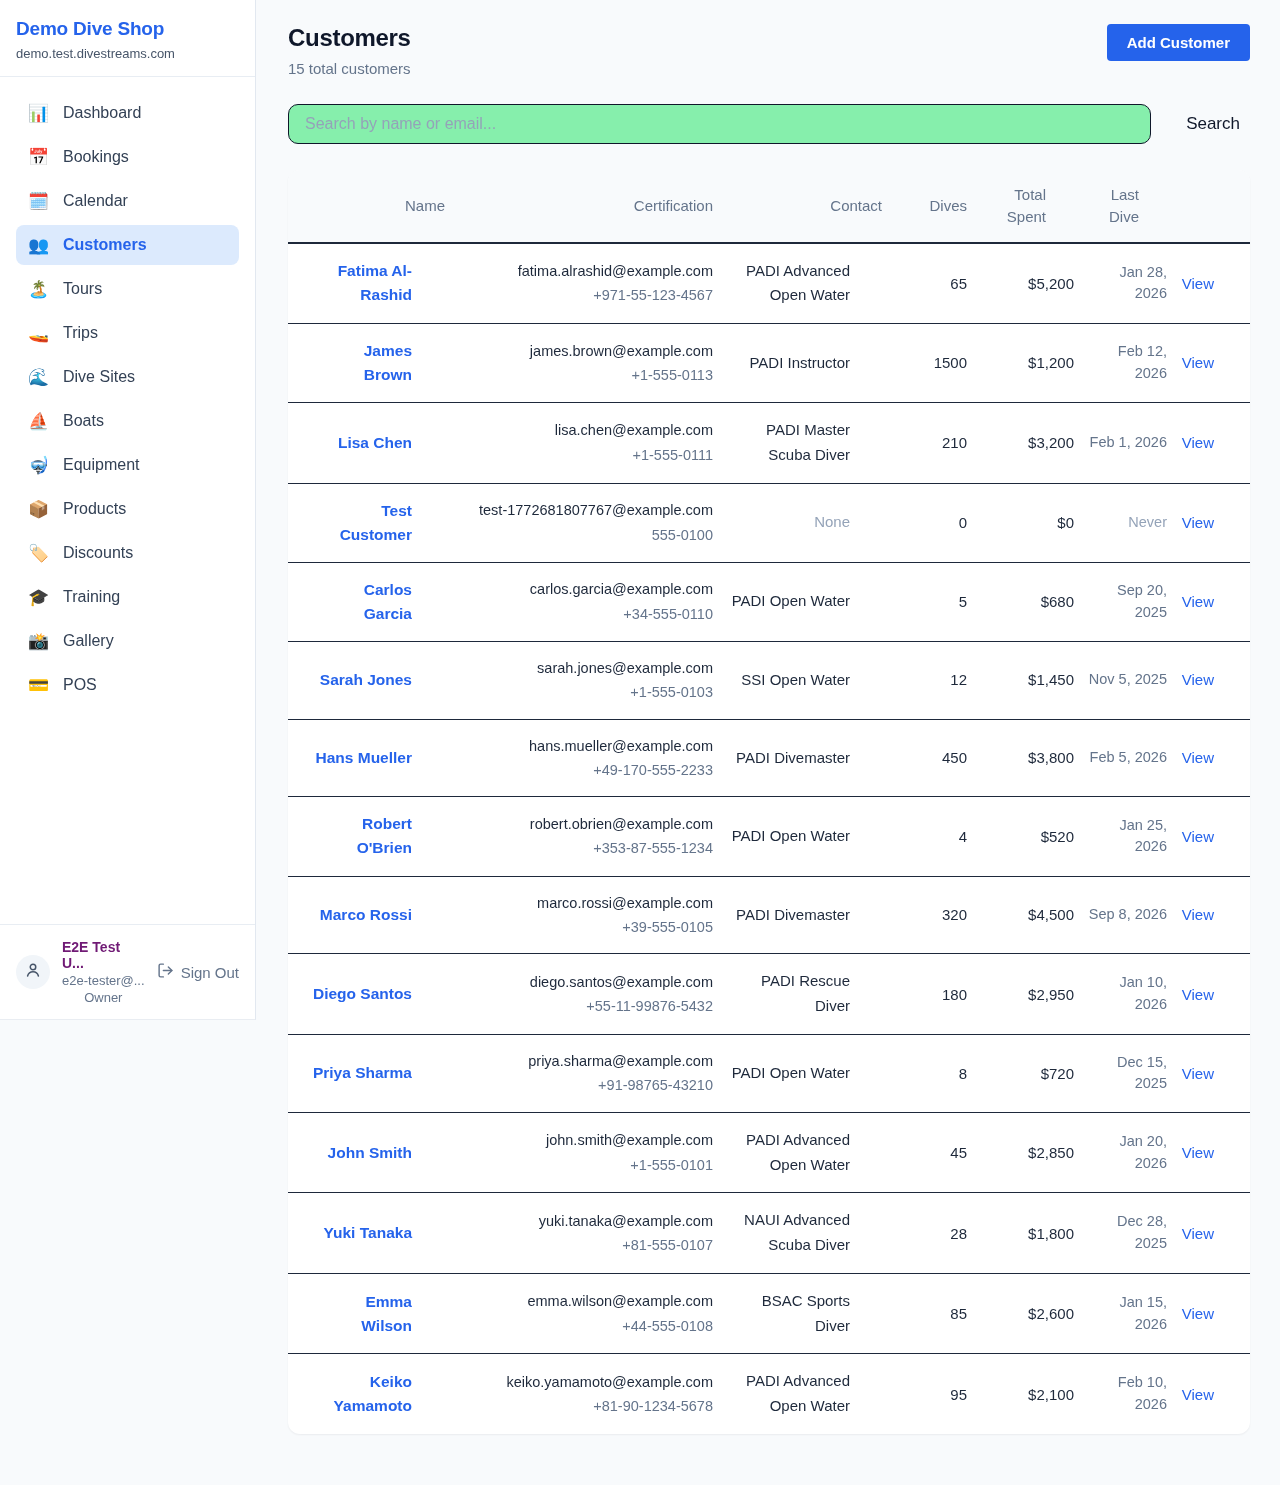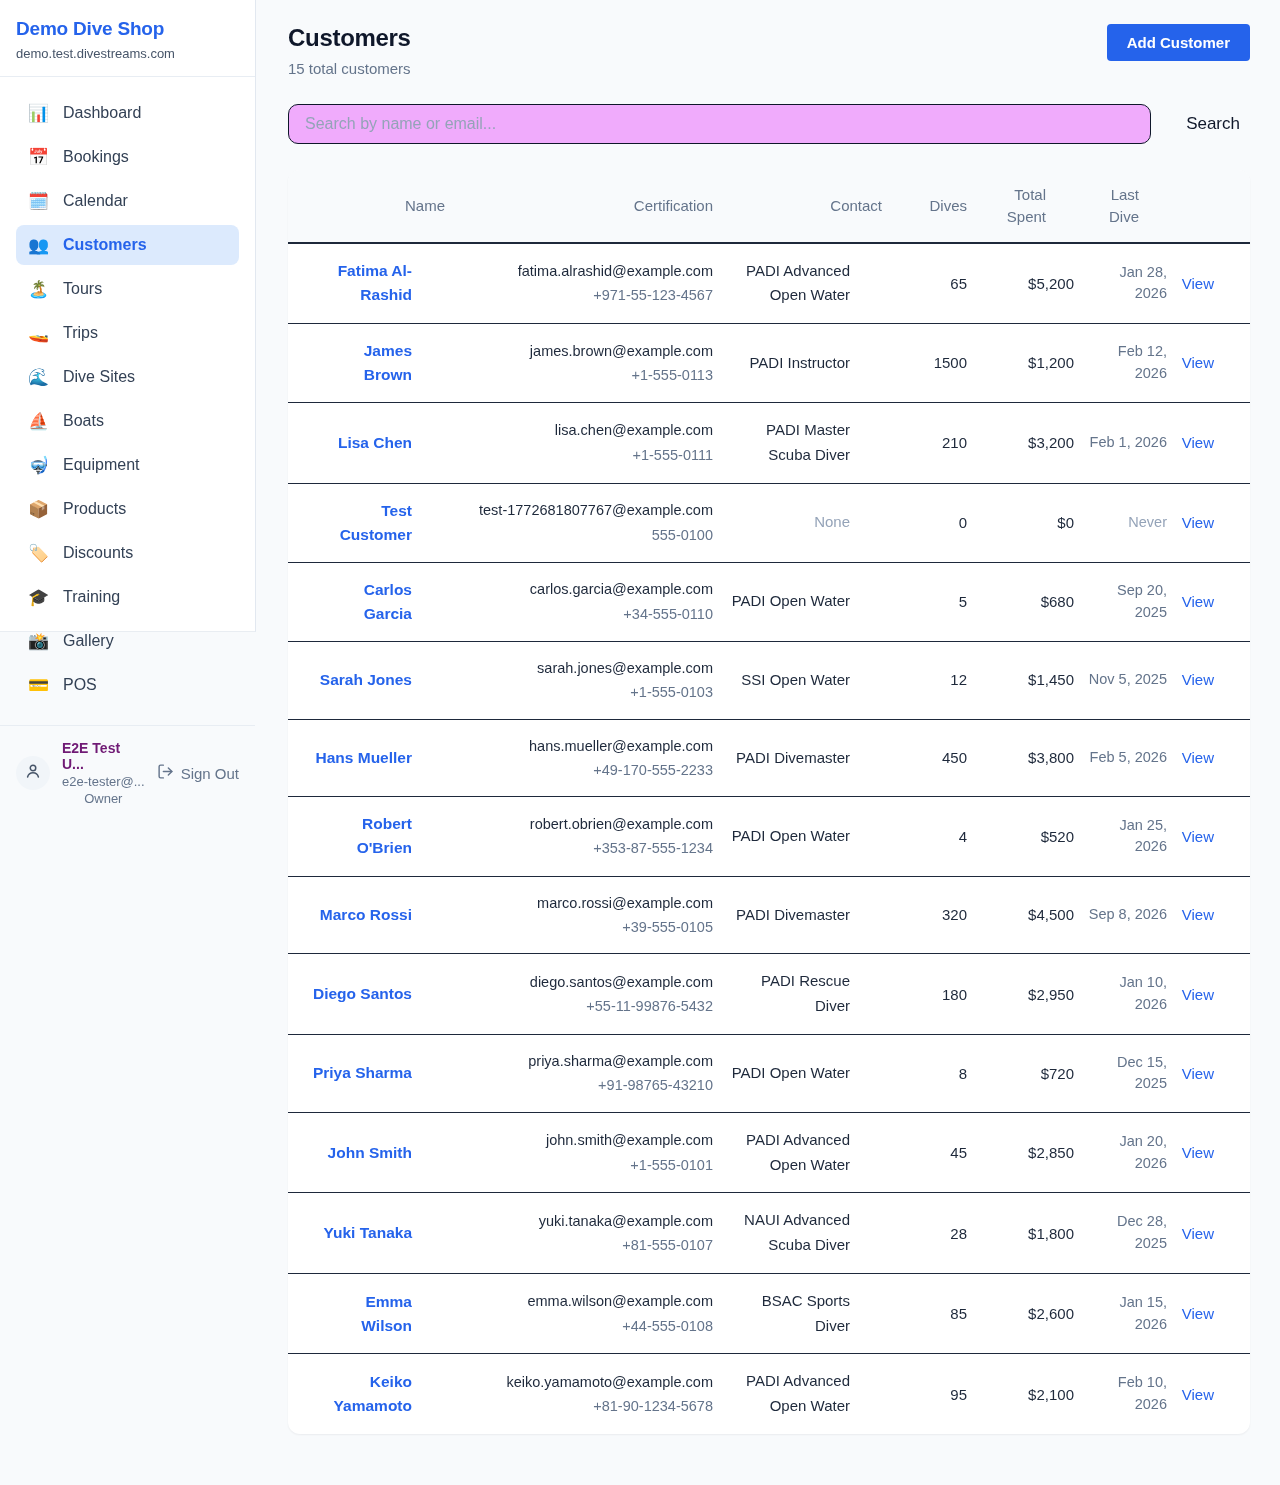--- a/index.html
+++ b/index.html
@@ -1,20 +1,20 @@
 <!DOCTYPE html>
 <html><head>
 <meta charset="utf-8">
 <style>
   * { margin:0; padding:0; box-sizing:border-box; }
   html,body { width:1280px; min-height:1485px; background:#f8fafc; font-family:"Liberation Sans", sans-serif; color:#0f172a; }
 
   
   .sidebar {
-    position:absolute; left:0; top:0; width:256px; height:632px;
+    position:absolute; left:0; top:0; width:256px; height:1020px;
     background:#ffffff; border-right:1px solid #e2e8f0; border-bottom:1px solid #e9edf2;
     display:flex; flex-direction:column;
   }
   .brand { padding:18px 16px 15px 16px; border-bottom:1px solid #e8edf3; }
   .brand-title { font-size:19px; font-weight:700; color:#2563eb; letter-spacing:-0.2px; }
   .brand-domain { font-size:13px; color:#475569; margin-top:6px; }
   .nav { padding:16px 16px; flex:1 1 auto; }
   .nav-item {
     display:flex; align-items:center; gap:13px; height:40px; padding:0 12px;
     border-radius:8px; margin-bottom:4px; cursor:pointer; color:#334155; font-size:16px;
@@ -35,21 +35,21 @@
   .header-row { display:flex; align-items:flex-start; justify-content:space-between; }
   .page-title { font-size:24px; font-weight:700; color:#0f172a; letter-spacing:-0.3px; }
   .page-subtitle { font-size:15px; color:#64748b; margin-top:8px; }
   .add-btn {
     background:#2563eb; color:#ffffff; border:none; border-radius:4px;
     font-size:15px; font-weight:600; padding:10px 20px; cursor:pointer; font-family:inherit;
   }
   .search-row { display:flex; align-items:center; margin-top:27px; }
   .search-input {
     flex:1 1 auto; height:40px; border:1px solid #0f172a; border-radius:10px;
-    padding:0 16px; font-size:16px; font-family:inherit; background:#f0abfc; color:#0f172a;
+    padding:0 16px; font-size:16px; font-family:inherit; background:#86efac; color:#0f172a;
   }
   .search-input::placeholder { color:#94a3b8; }
   .search-btn { background:none; border:none; font-family:inherit; font-size:17px; color:#0f172a; margin-left:25px; padding:0 10px; cursor:pointer; }
 
   
   .table-card {
     margin-top:26px; background:#ffffff; border-radius:12px; overflow:hidden;
     box-shadow:0 1px 2px rgba(15,23,42,0.06);
   }
   .tgrid { display:grid; grid-template-columns:145px 268px 169px 85px 107px 93px 1fr; align-items:center; padding:0 24px;text-align:right; }

